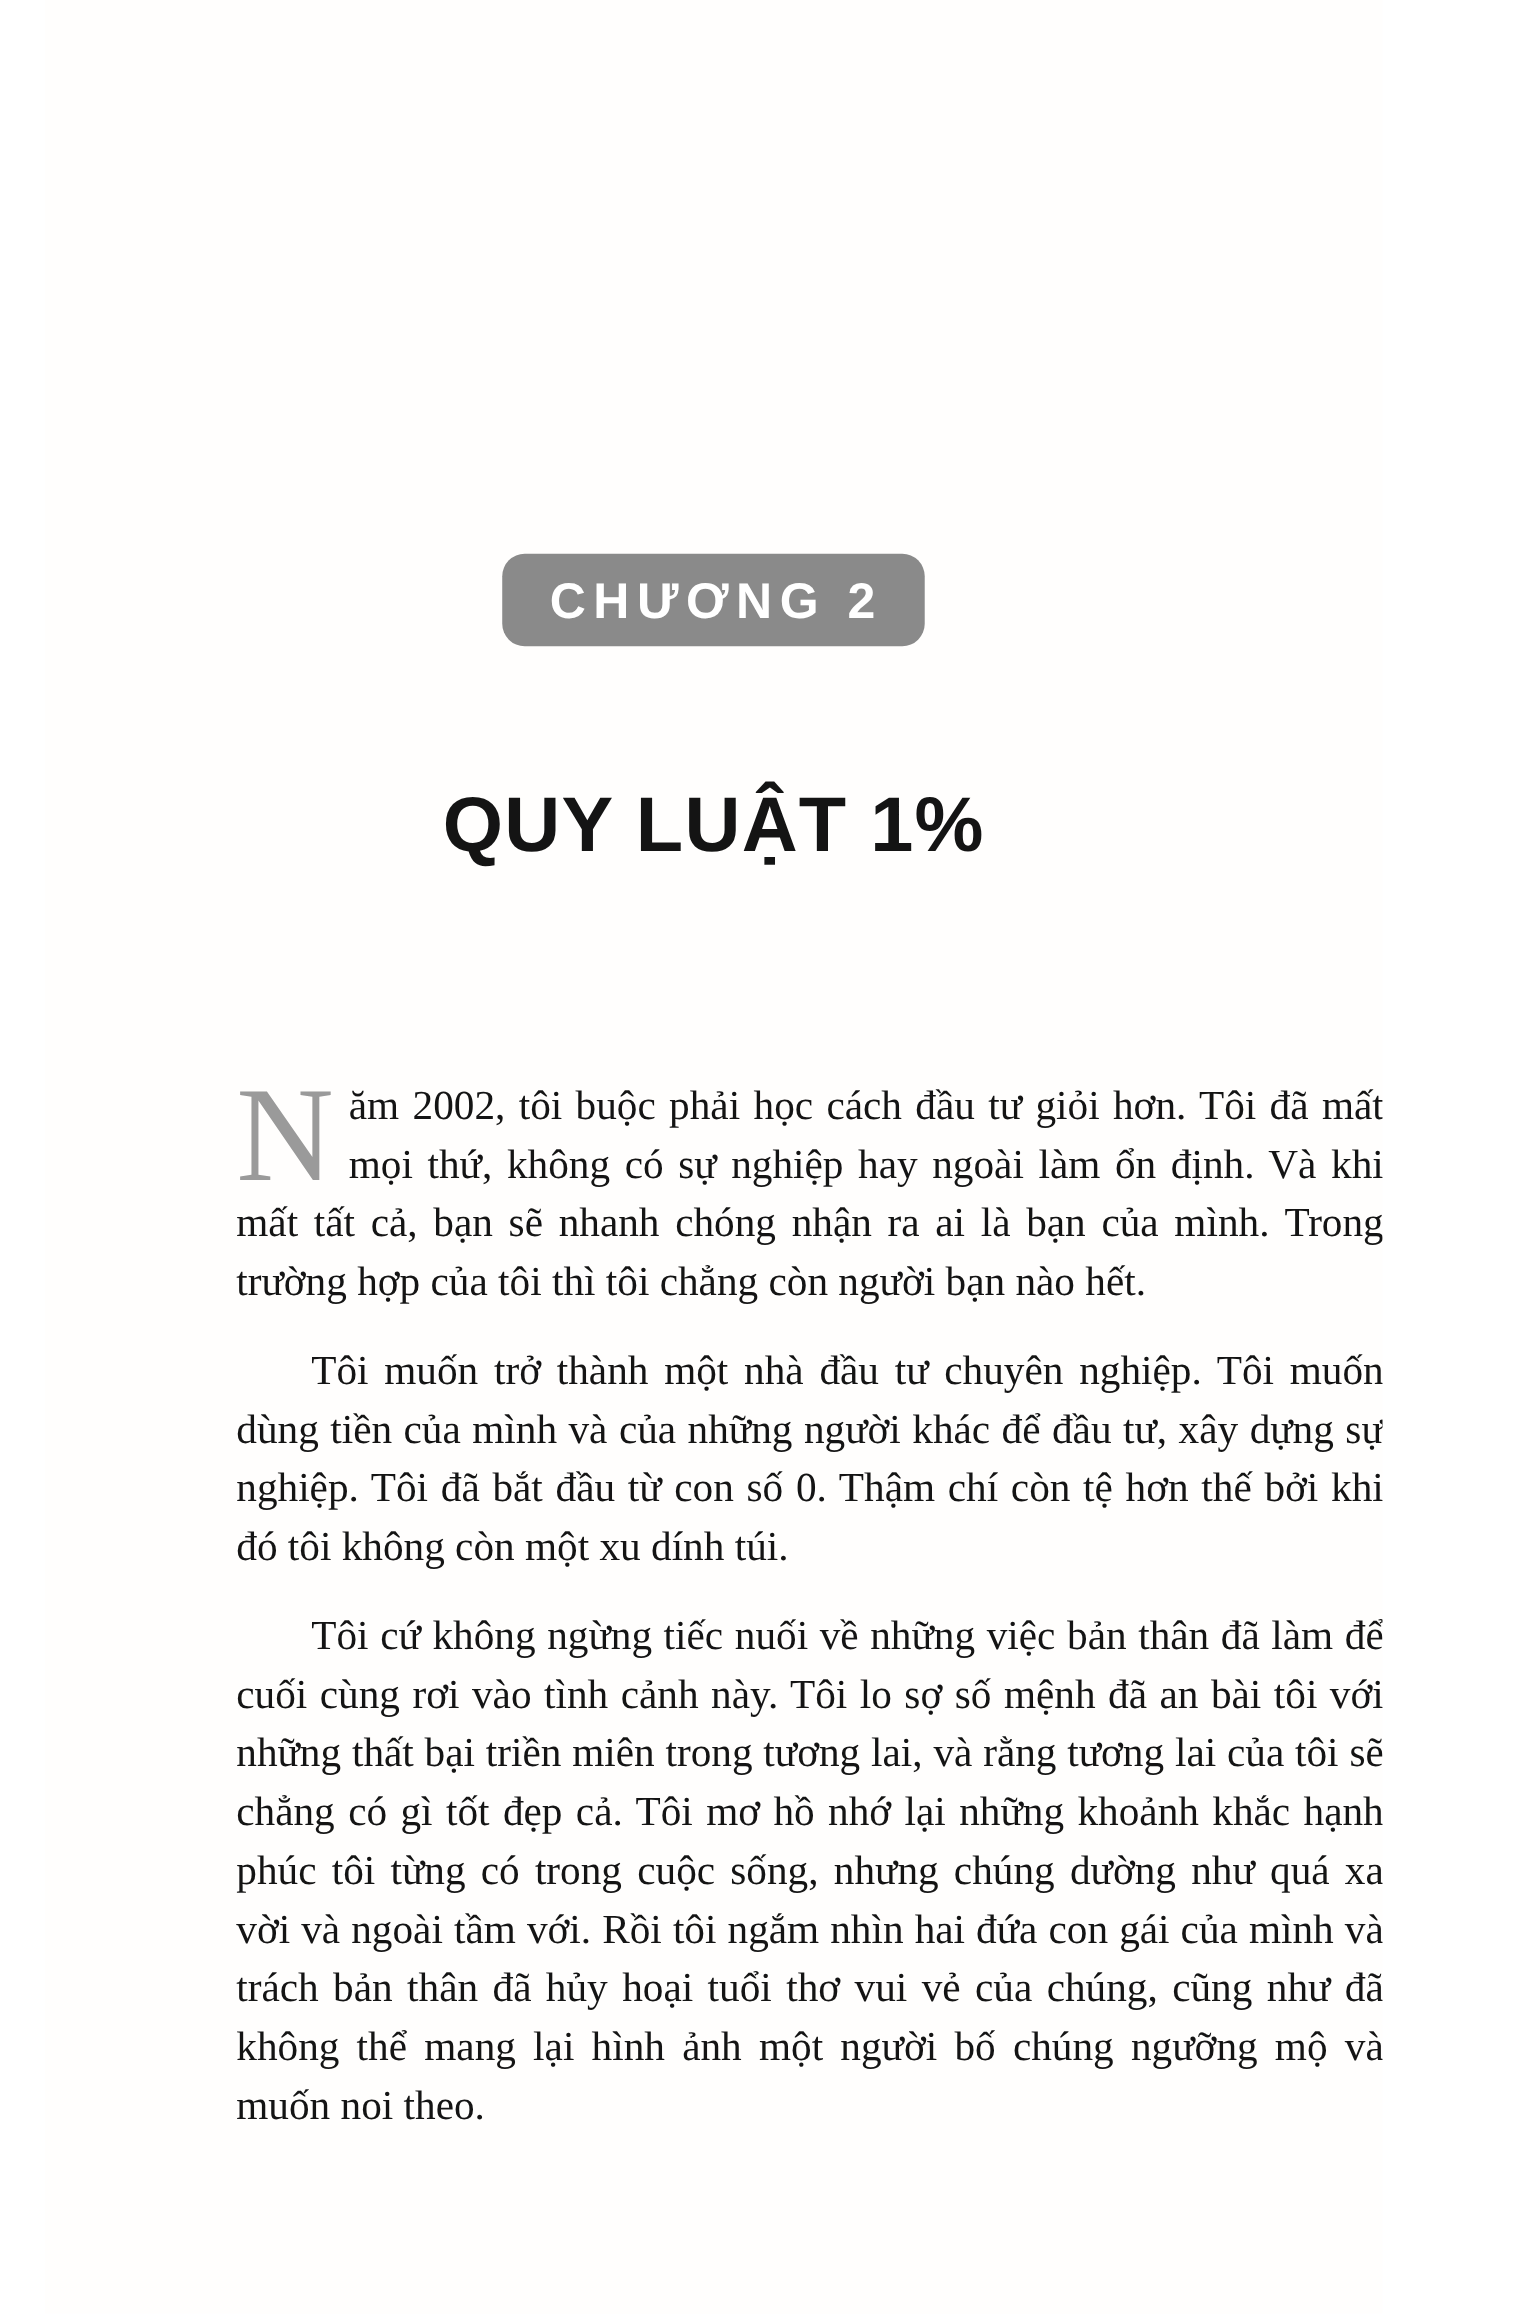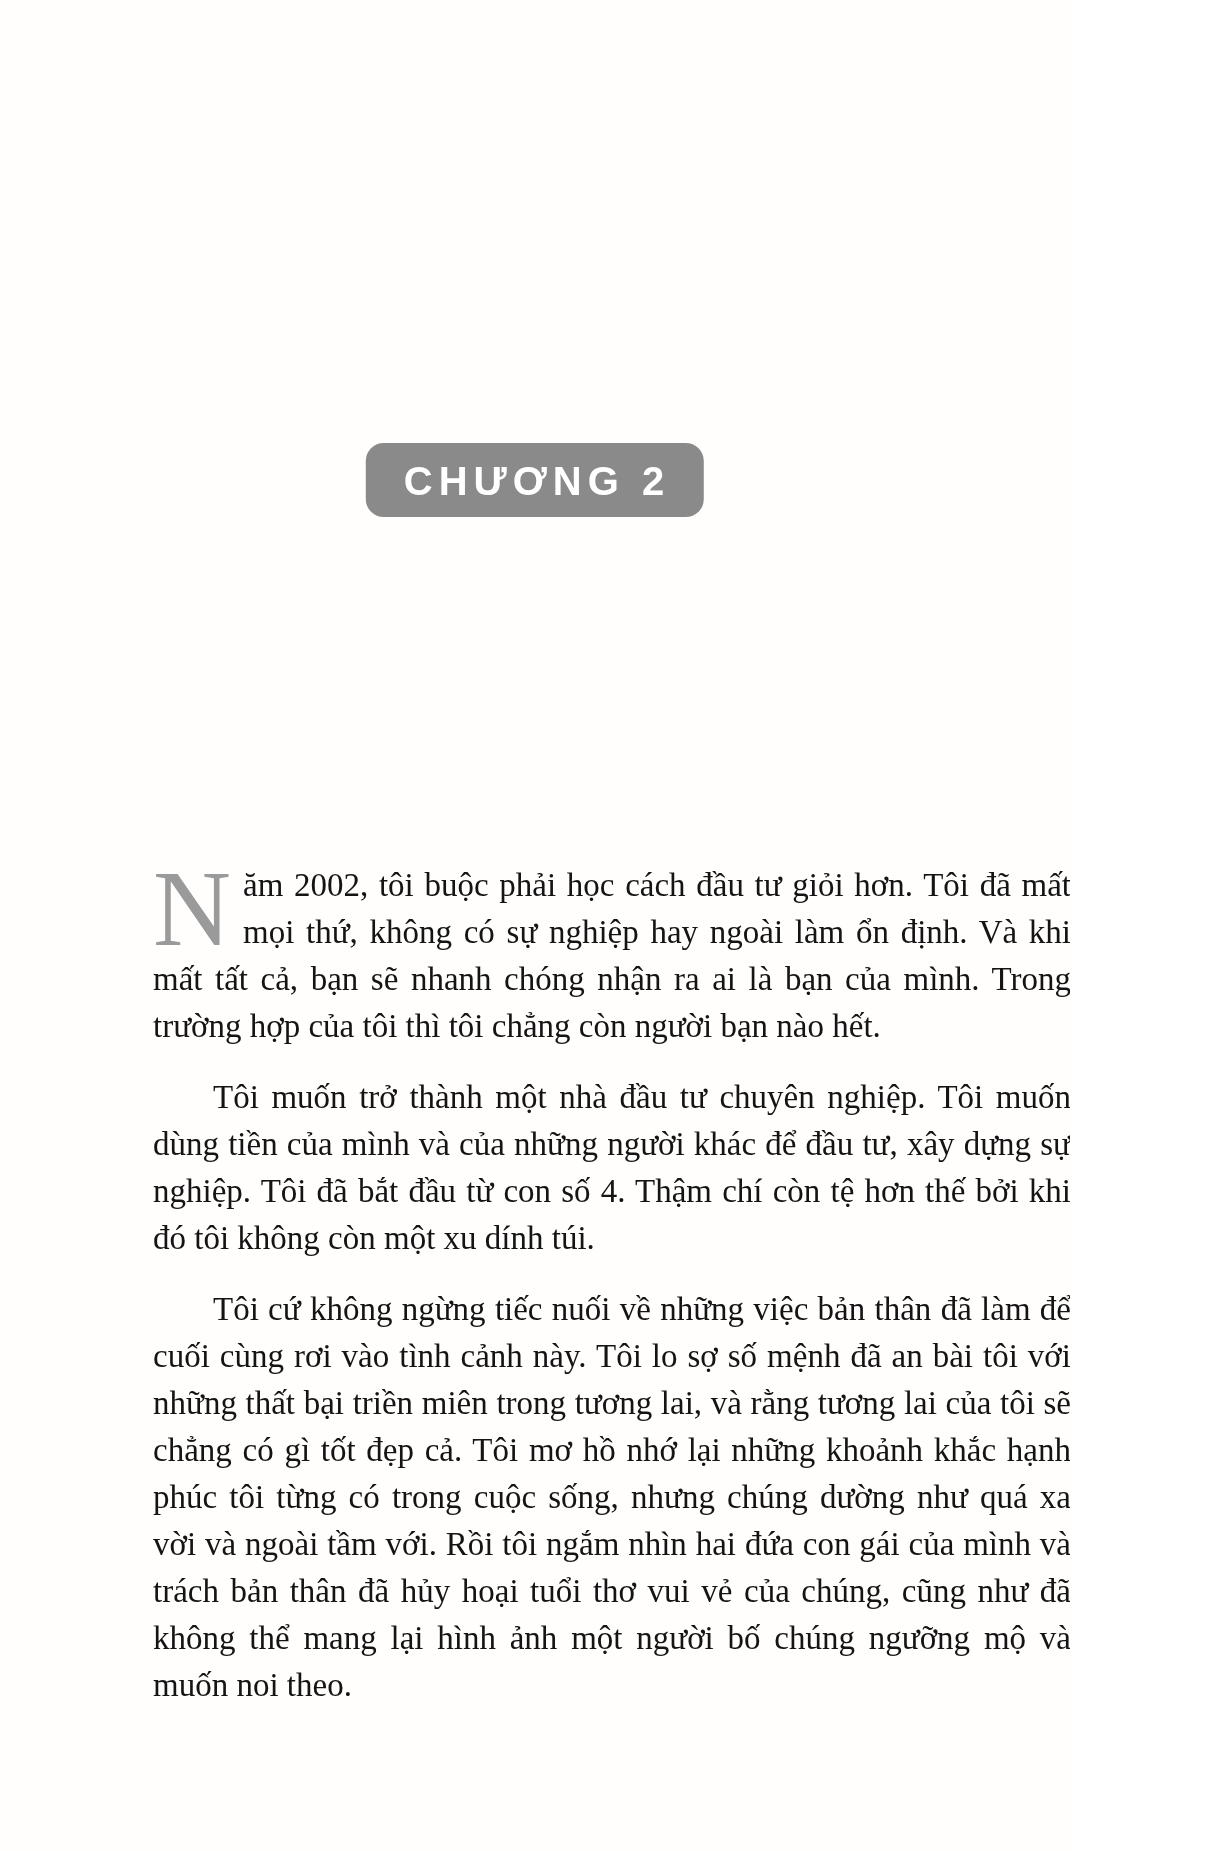--- a/index.html
+++ b/index.html
@@ -8,20 +8,21 @@
     background: #ffffff;
   }
   .page {
     position: relative;
     width: 1070px;
     height: 1851px;
     background: #fffefd;
     overflow: hidden;
     font-family: "Liberation Serif", serif;
     color: #111111;
+    margin-left: 36px;
   }
   .chapter-badge {
     position: absolute;
     top: 443px;
     left: 50%;
     transform: translateX(-50%);
     background: #8a8a8a;
     color: #ffffff;
     font-family: "Liberation Sans", sans-serif;
     font-weight: bold;
@@ -73,22 +74,23 @@
 </style>
 </head>
 <body>
 
 <div class="page">
 
   <div class="chapter-badge">
     <span>CHƯƠNG 2</span>
   </div>
 
+  <h1 class="page-title">QUY LUẬT 1%</h1>
 
   <div class="body-text">
     <p>
       <span class="drop-cap">N</span><span>ăm 2002, tôi buộc phải học cách đầu tư giỏi hơn. Tôi đã mất mọi thứ, không có sự nghiệp hay ngoài làm ổn định. Và khi mất tất cả, bạn sẽ nhanh chóng nhận ra ai là bạn của mình. Trong trường hợp của tôi thì tôi chẳng còn người bạn nào hết.</span>
     </p>
-    <p class="indented">Tôi muốn trở thành một nhà đầu tư chuyên nghiệp. Tôi muốn dùng tiền của mình và của những người khác để đầu tư, xây dựng sự nghiệp. Tôi đã bắt đầu từ con số 4. Thậm chí còn tệ hơn thế bởi khi đó tôi không còn một xu dính túi.</p>
+    <p class="indented">Tôi muốn trở thành một nhà đầu tư chuyên nghiệp. Tôi muốn dùng tiền của mình và của những người khác để đầu tư, xây dựng sự nghiệp. Tôi đã bắt đầu từ con số 0. Thậm chí còn tệ hơn thế bởi khi đó tôi không còn một xu dính túi.</p>
     <p class="indented">Tôi cứ không ngừng tiếc nuối về những việc bản thân đã làm để cuối cùng rơi vào tình cảnh này. Tôi lo sợ số mệnh đã an bài tôi với những thất bại triền miên trong tương lai, và rằng tương lai của tôi sẽ chẳng có gì tốt đẹp cả. Tôi mơ hồ nhớ lại những khoảnh khắc hạnh phúc tôi từng có trong cuộc sống, nhưng chúng dường như quá xa vời và ngoài tầm với. Rồi tôi ngắm nhìn hai đứa con gái của mình và trách bản thân đã hủy hoại tuổi thơ vui vẻ của chúng, cũng như đã không thể mang lại hình ảnh một người bố chúng ngưỡng mộ và muốn noi theo.</p>
   </div>
 
 </div>
 
 </body></html>

